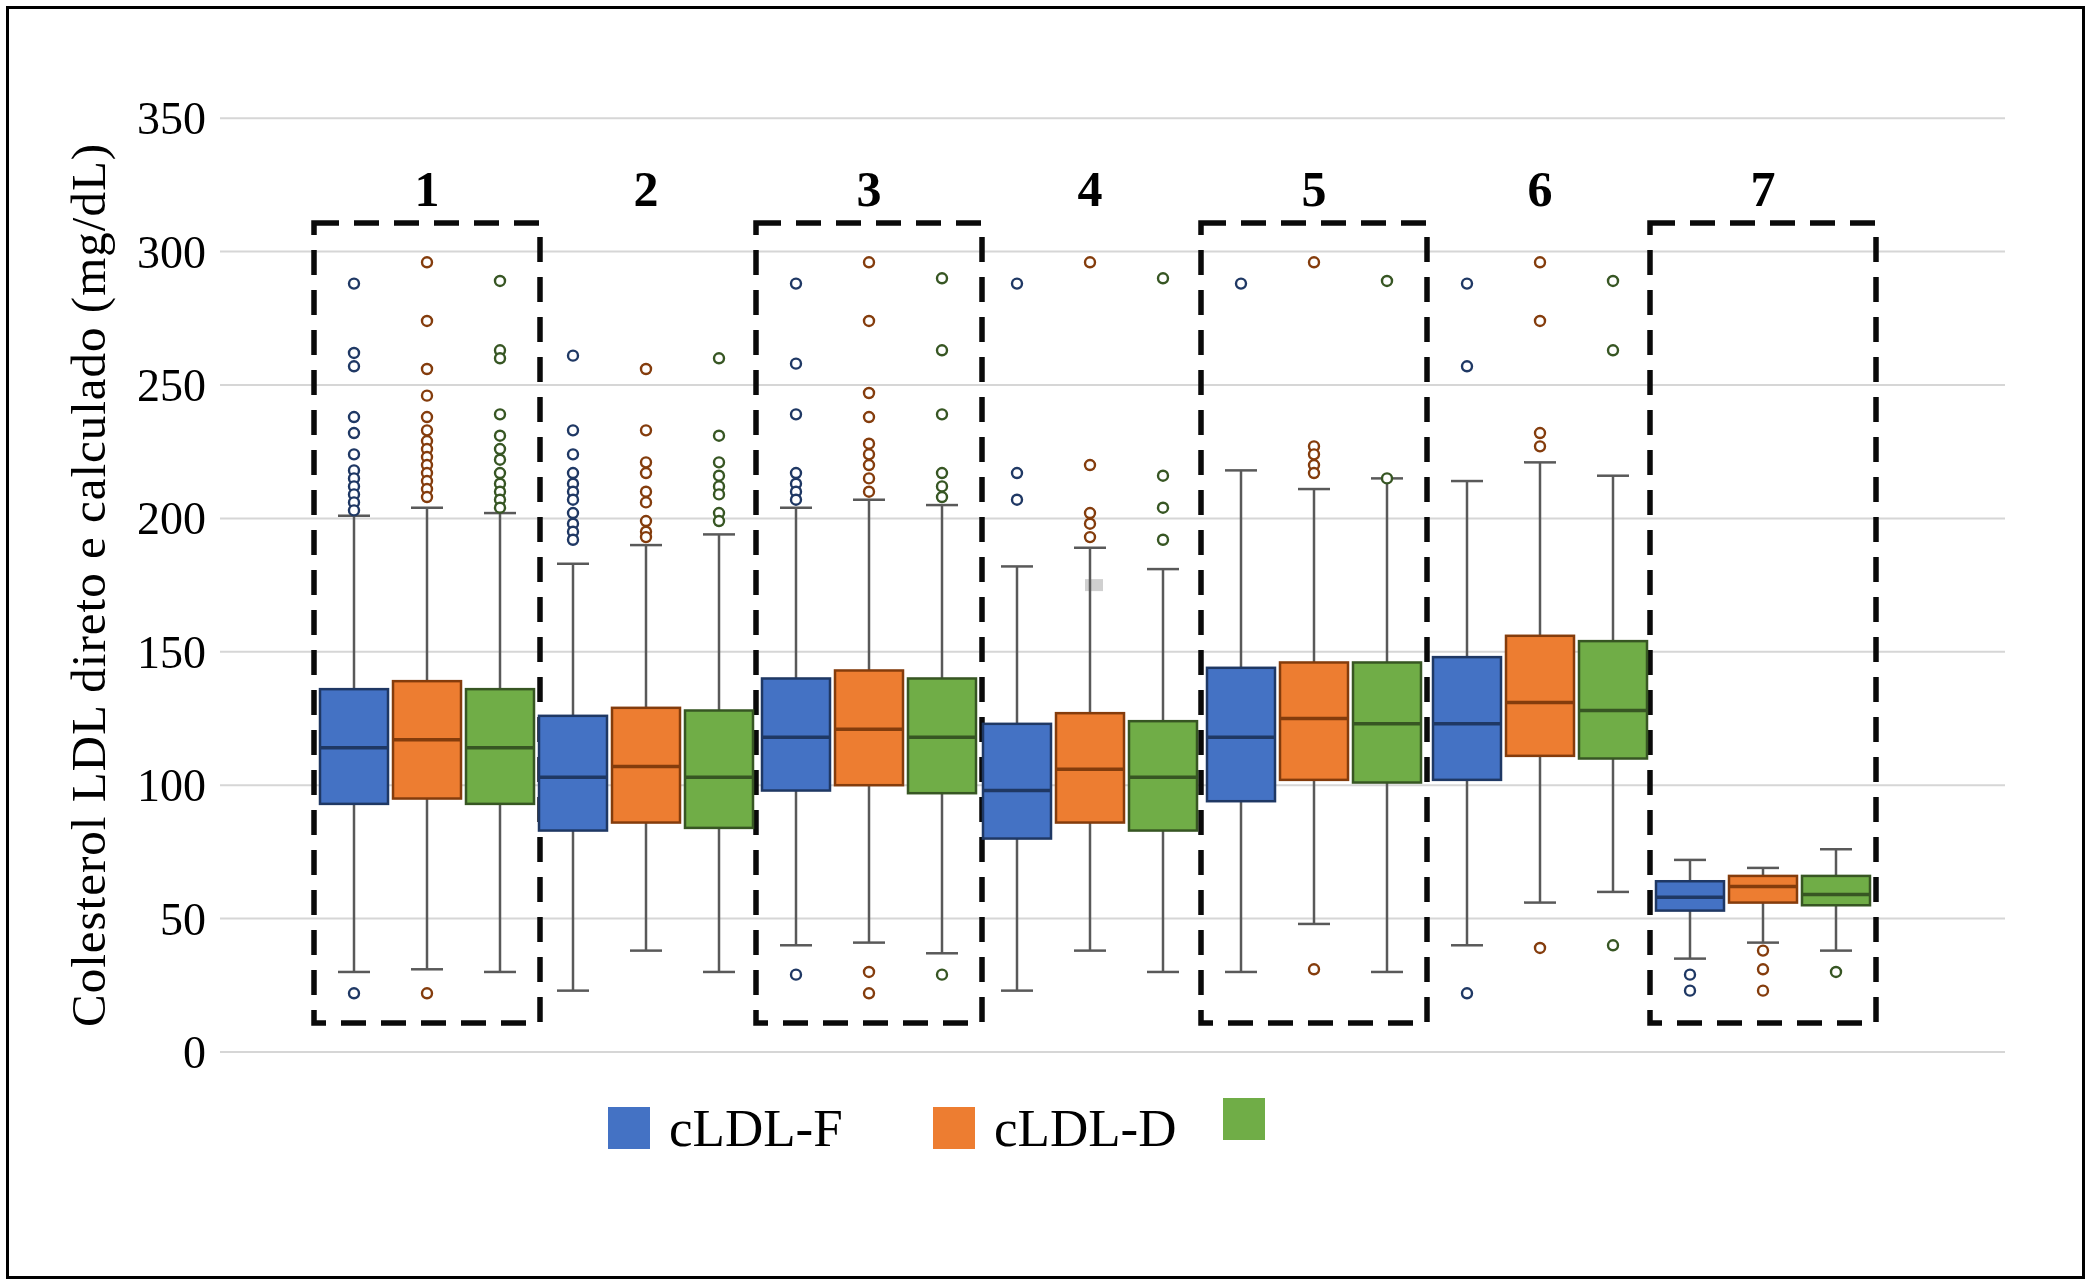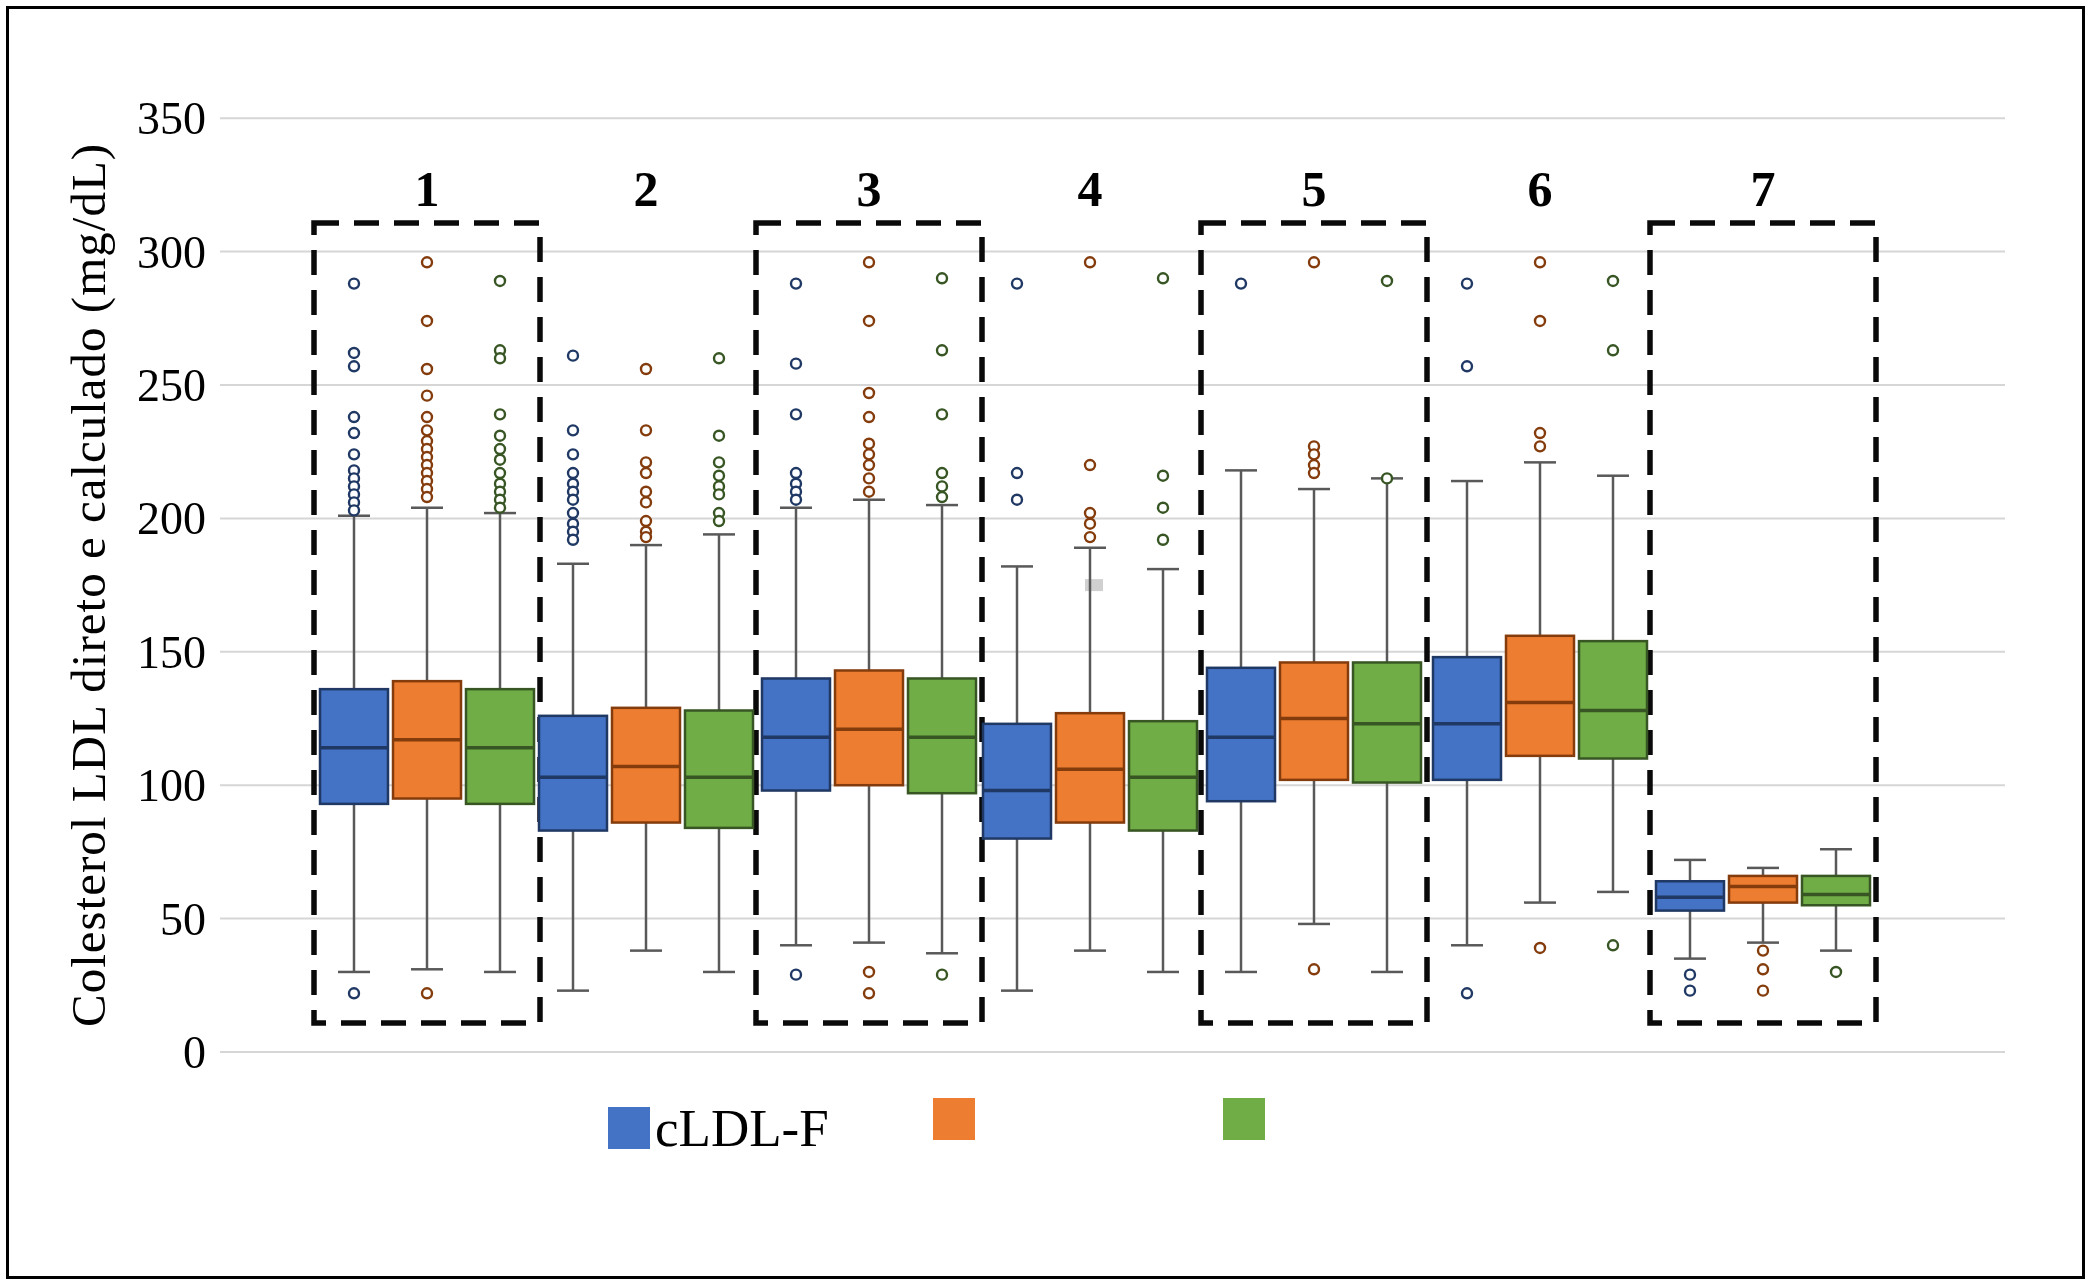--- a/index.html
+++ b/index.html
@@ -13,21 +13,21 @@
   }
   .ylabel{
     position:absolute;left:44px;top:140px;width:88px;height:890px;
     writing-mode:vertical-rl;transform:rotate(180deg);
     display:flex;align-items:center;justify-content:center;
     font-size:49px;color:#000;letter-spacing:1px;white-space:nowrap;
   }
   svg{position:absolute;left:0;top:0;}
   .legend{position:absolute;left:0;top:0;width:100%;height:0;}
   .legend-item{
-    position:absolute;top:1098px;display:flex;align-items:center;gap:5px;
+    position:absolute;top:1098px;display:flex;align-items:center;gap:19px;
     font-size:53px;color:#000;
   }
   .legend-item .swatch{display:inline-block;width:42px;height:42px;}
   .gridline{stroke:#d6d6d6;stroke-width:2;}
   .ytick{font-family:"Liberation Serif","DejaVu Serif",serif;font-size:46px;fill:#000;}
   .glabel{font-family:"Liberation Serif","DejaVu Serif",serif;font-size:50px;font-weight:bold;fill:#000;}
   .whisker{stroke:#595959;stroke-width:2.5;fill:none;}
   .hibox{fill:none;stroke:#0a0a0a;stroke-width:5.5;stroke-dasharray:25 15;}
 </style>
 </head>
@@ -367,20 +367,21 @@
 
   <div class="ylabel">Colesterol LDL direto e calculado (mg/dL)</div>
 
   <div class="legend">
     <div class="legend-item" style="left:608px">
       <span class="swatch" style="background: rgb(68, 114, 196);"></span>
       <span>cLDL-F</span>
     </div>
     <div class="legend-item" style="left:933px">
       <span class="swatch" style="background: rgb(237, 125, 49);"></span>
+      <span>cLDL-D</span>
     </div>
     <div class="legend-item" style="left:1223px">
       <span class="swatch" style="background: rgb(112, 173, 71);"></span>
     </div>
   </div>
 
   <div class="frame"></div>
 </div>
 
 </body></html>

